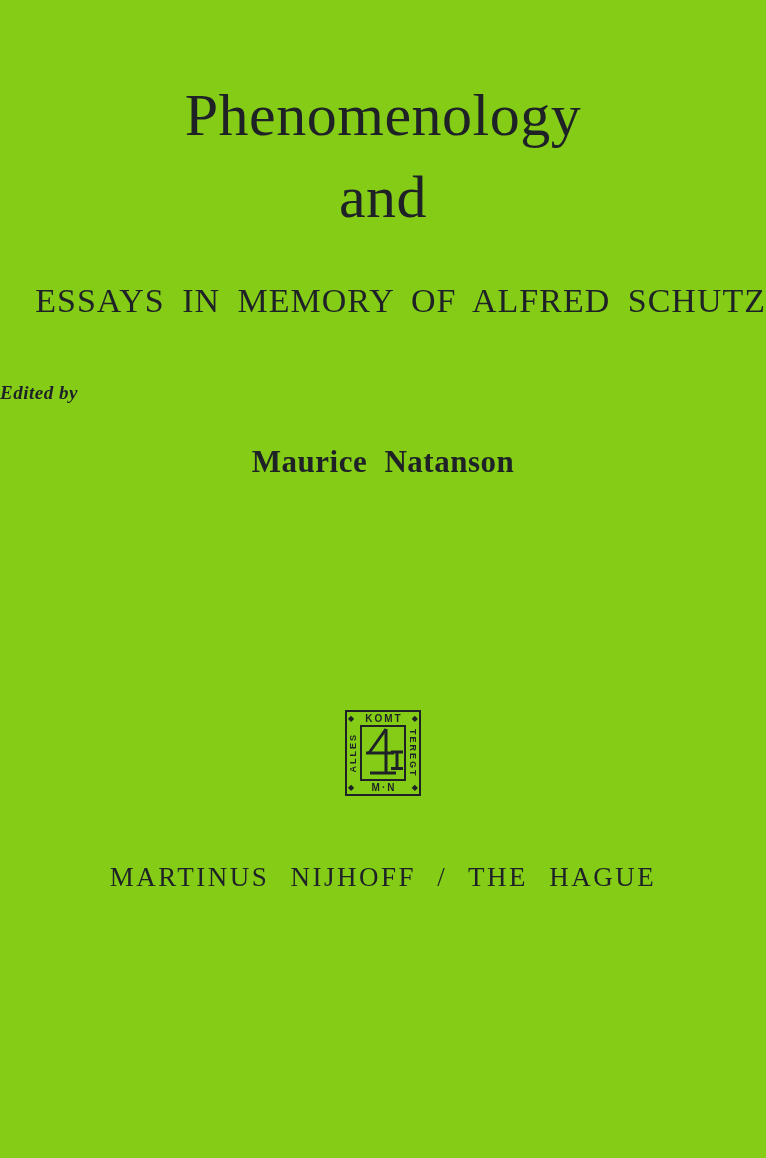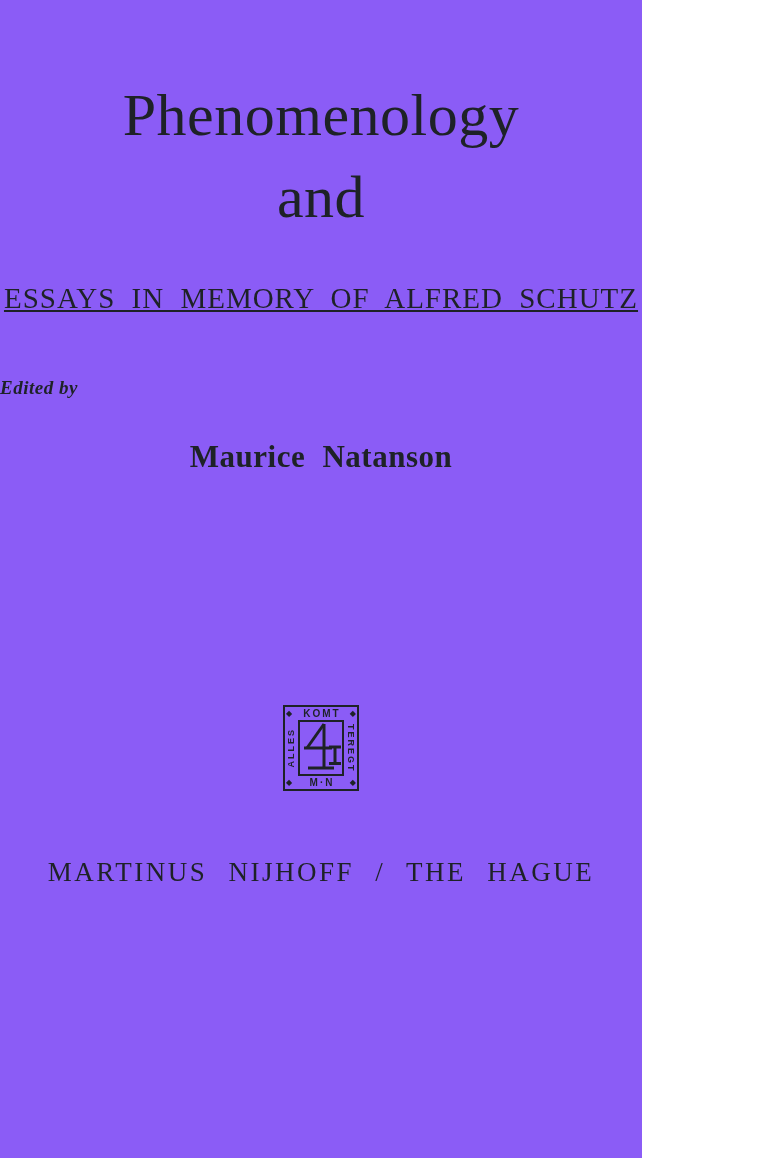--- a/index.html
+++ b/index.html
@@ -1,43 +1,42 @@
 <!DOCTYPE html>
 <html><head>
 <meta charset="utf-8">
 <style>
   html, body { margin: 0; padding: 0; }
   body { font-family: "Liberation Serif", "DejaVu Serif", serif; }
 
   .page {
     position: relative;
-    width: 642px;
+    width: 766px;
     height: 1158px;
-    background: #8b5cf6;
+    background: #84cc16;
     color: #1e2227;
     overflow: hidden;
   }
 
   .title {
     margin-top: 74px;
     text-align: center;
     font-size: 60px;
     line-height: 82px;
     font-weight: 500;
     word-spacing: 14px;
     letter-spacing: 0.5px;
   }
 
   .subtitle {
     margin-top: 44px;
-    text-align: center;
-    font-size: 29px;
+    text-align: right;
+    font-size: 34px;
     letter-spacing: 1px;
     word-spacing: 8px;
-    text-decoration: underline;
   }
 
   .edited-by {
     margin-top: 62px;
     font-size: 19px;
     font-weight: bold;
     font-style: italic;
     letter-spacing: 0.5px;
   }
 

